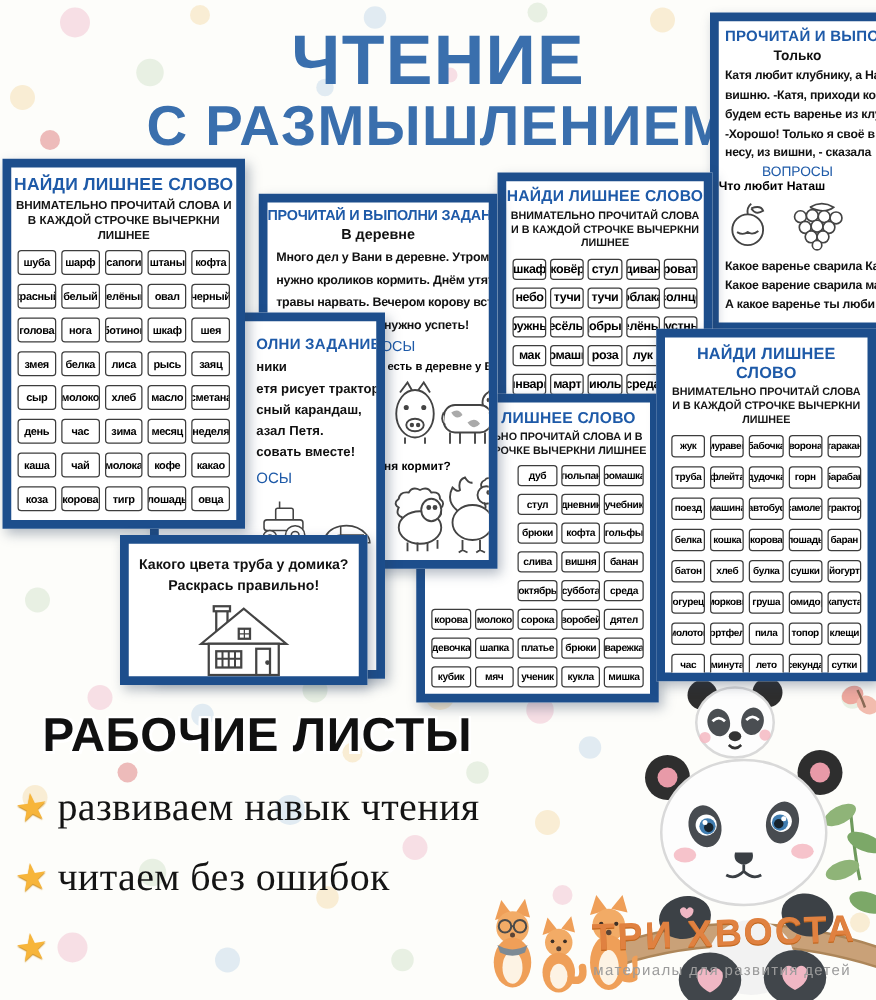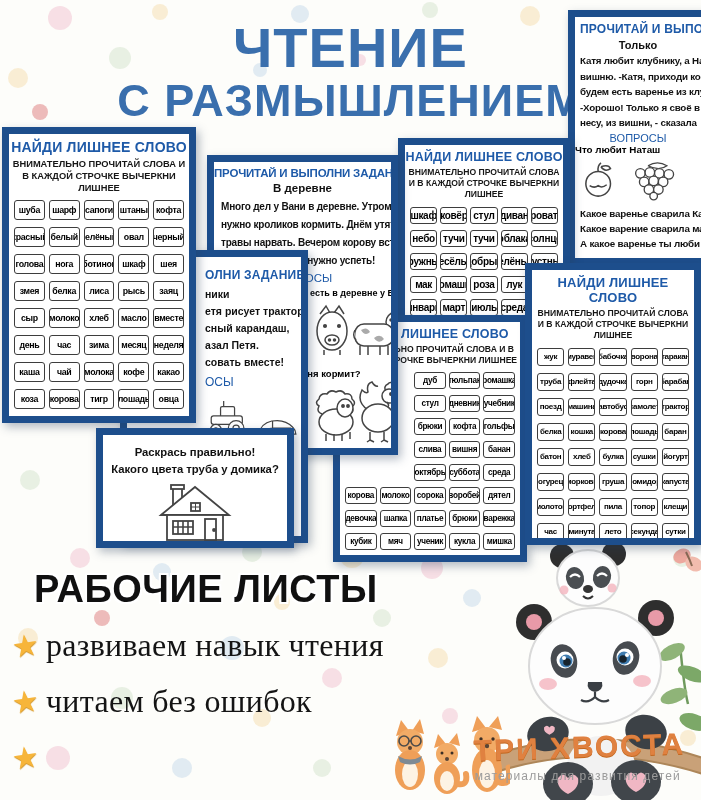--- a/index.html
+++ b/index.html
@@ -428,21 +428,21 @@
         <div class="wcell">шея</div>
         <div class="wcell">змея</div>
         <div class="wcell">белка</div>
         <div class="wcell">лиса</div>
         <div class="wcell">рысь</div>
         <div class="wcell">заяц</div>
         <div class="wcell">сыр</div>
         <div class="wcell">молоко</div>
         <div class="wcell">хлеб</div>
         <div class="wcell">масло</div>
-        <div class="wcell">вместе</div>
+        <div class="wcell">сметана</div>
         <div class="wcell">день</div>
         <div class="wcell">час</div>
         <div class="wcell">зима</div>
         <div class="wcell">месяц</div>
         <div class="wcell">неделя</div>
         <div class="wcell">каша</div>
         <div class="wcell">чай</div>
         <div class="wcell">молока</div>
         <div class="wcell">кофе</div>
         <div class="wcell">какао</div>
@@ -455,22 +455,22 @@
         <div class="wcell">малина</div>
         <div class="wcell">осина</div>
         <div class="wcell">дуб</div>
         <div class="wcell">липа</div>
       </div>
     <div class="stamp"></div>
   </div>
 
   <div class="card" id="cardD">
     <div class="inner">
+      <div class="tline">Какого цвета труба у домика?</div>
       <div class="tline">Раскрась правильно!</div>
-      <div class="tline">Какого цвета труба у домика?</div>
       <svg width="84" height="62" viewBox="0 0 84 62" style="margin:3px auto 0">
         <g fill="#fff" stroke="#444" stroke-width="1.8">
           <rect x="20" y="6" width="9" height="18"></rect>
             <rect x="18" y="4" width="13" height="4"></rect>
           <polygon points="8,34 42,6 76,34"></polygon>
           <rect x="14" y="34" width="56" height="25"></rect>
           <rect x="38" y="22" width="9" height="8"></rect>
             <path d="M42.5,22 v8 M38,26 h9" stroke-width="1"></path>
           <rect x="20" y="40" width="20" height="13"></rect>
           <path d="M25,40 v13 M30,40 v13 M35,40 v13 M20,46 h20" stroke-width="1.6"></path>

